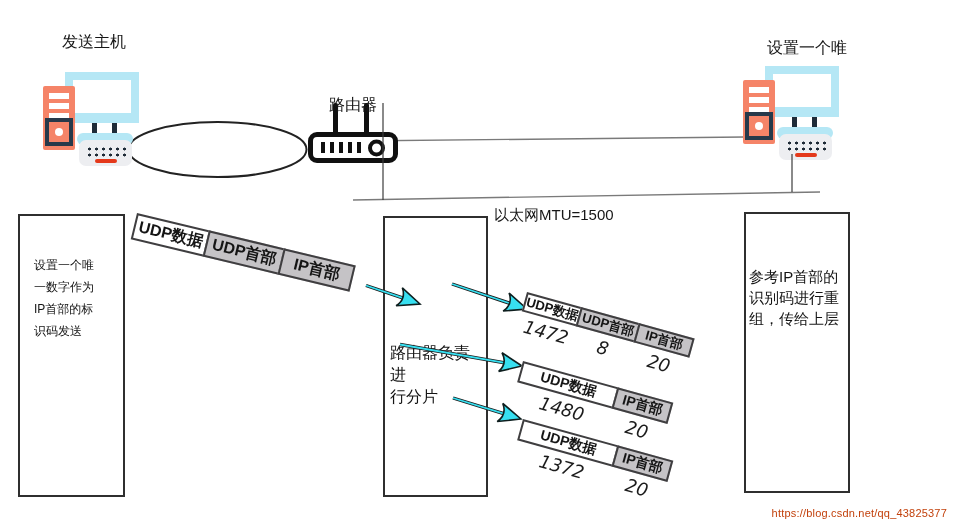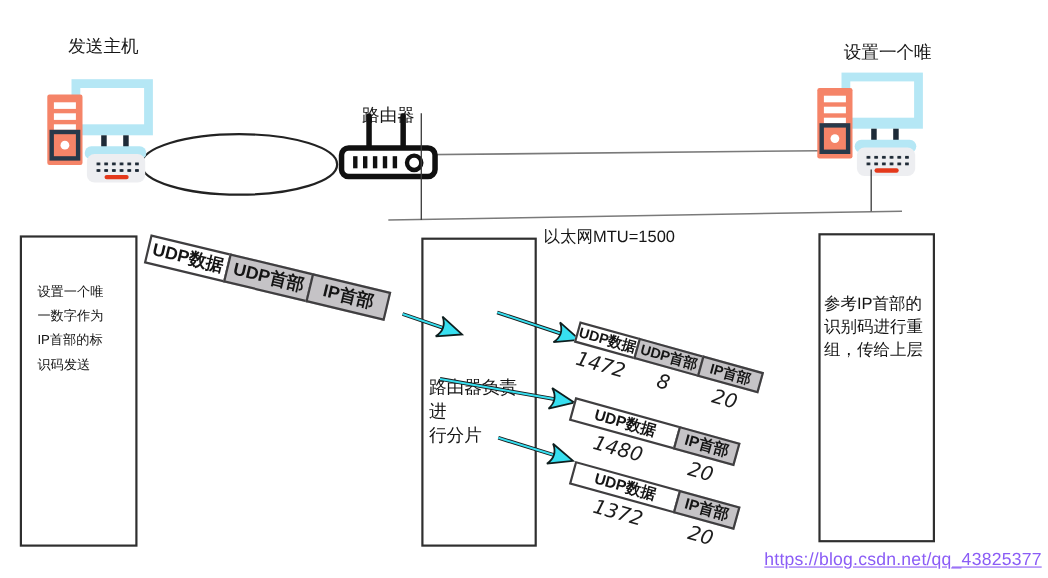--- a/index.html
+++ b/index.html
@@ -61,21 +61,21 @@
   .router-antenna{position:absolute;width:5px;height:32px;background:#101010;border-radius:2px;z-index:3;}
   .router-body{position:absolute;left:308px;top:132px;width:90px;height:31px;box-sizing:border-box;
       border:5px solid #101010;border-radius:9px;background:#fff;z-index:3;
       display:flex;align-items:center;}
   .router-bars{display:flex;gap:5px;margin-left:8px;}
   .router-bar{width:4px;height:11px;background:#101010;}
   .router-ring{position:absolute;right:8px;top:50%;transform:translateY(-50%);
       width:9px;height:9px;border:4px solid #101010;border-radius:50%;background:#fff;}
 
   
-  .watermark{position:absolute;right:6px;bottom:6px;font-size:16px;color:#8b5cf6;z-index:7;letter-spacing:.2px;text-decoration:underline;}
+  .watermark{position:absolute;right:6px;bottom:6px;font-size:11px;color:#c2410c;z-index:7;letter-spacing:.2px;}
 </style>
 </head>
 <body>
 
 <div id="canvas">
 
   <svg class="layer bg-layer" width="953" height="525" viewBox="0 0 953 525">
     <ellipse cx="217.5" cy="149.5" rx="89" ry="27.5" fill="#ffffff" stroke="#222222" stroke-width="2"></ellipse>
     <line x1="355" y1="141" x2="745" y2="137" stroke="#7a7a7a" stroke-width="1.4"></line>
     <line x1="353" y1="200" x2="820" y2="192" stroke="#7a7a7a" stroke-width="1.4"></line>

